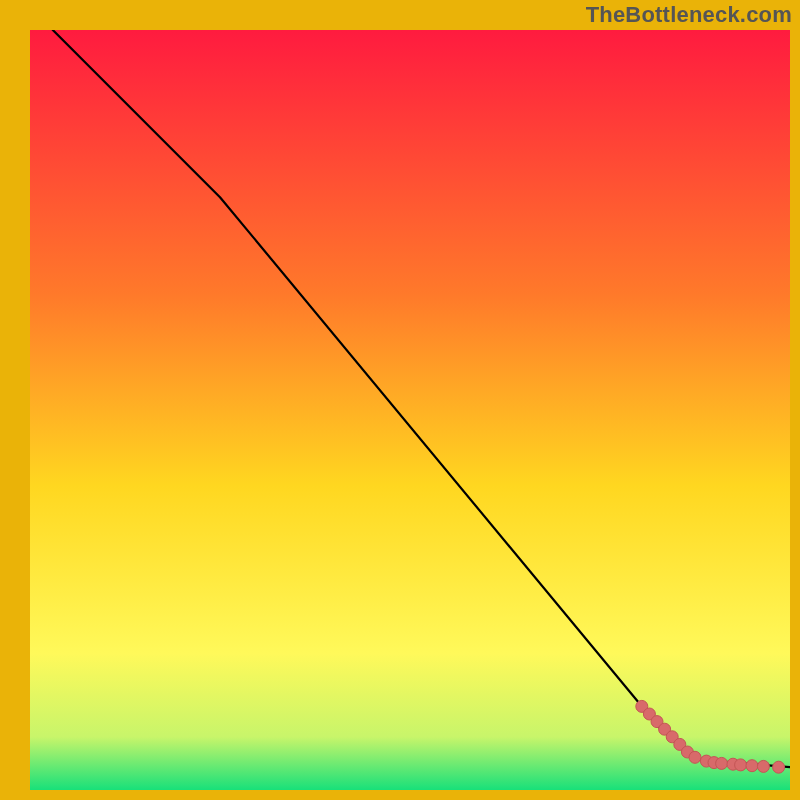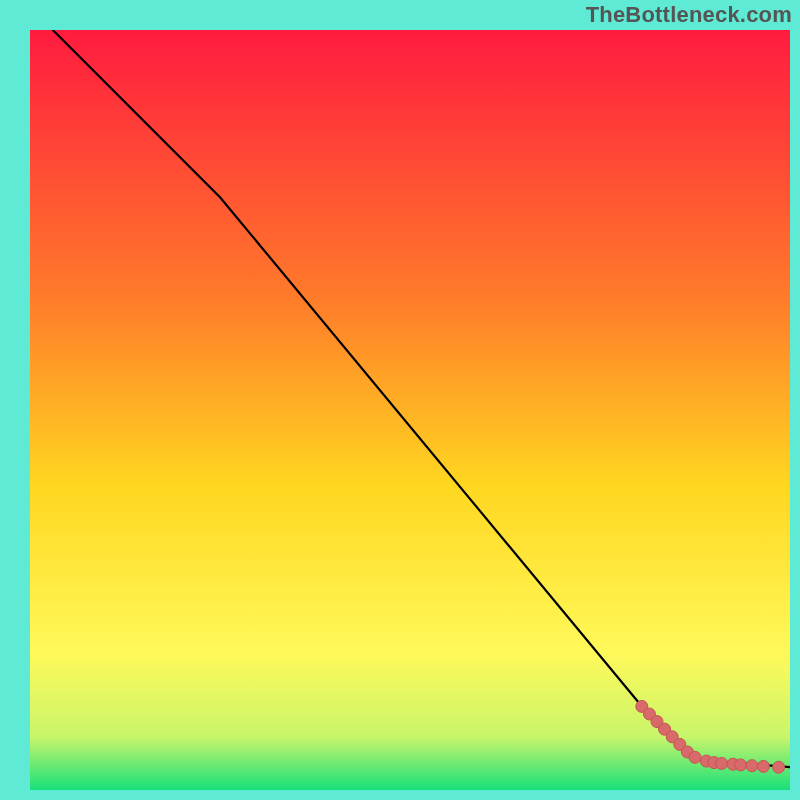--- a/index.html
+++ b/index.html
@@ -8,21 +8,21 @@
     width: 800px;
     height: 800px;
     background: #000;
     font-family: Arial, Helvetica, sans-serif;
     overflow: hidden;
   }
   .outer {
     position: relative;
     width: 800px;
     height: 800px;
-    background: #5eead4;
+    background: #eab308;
   }
   .watermark {
     position: absolute;
     left: 0;
     width: 800px;
     top: 2px;
     text-align: right;
     padding-right: 8px;
     color: #555;
     font-size: 22px;

